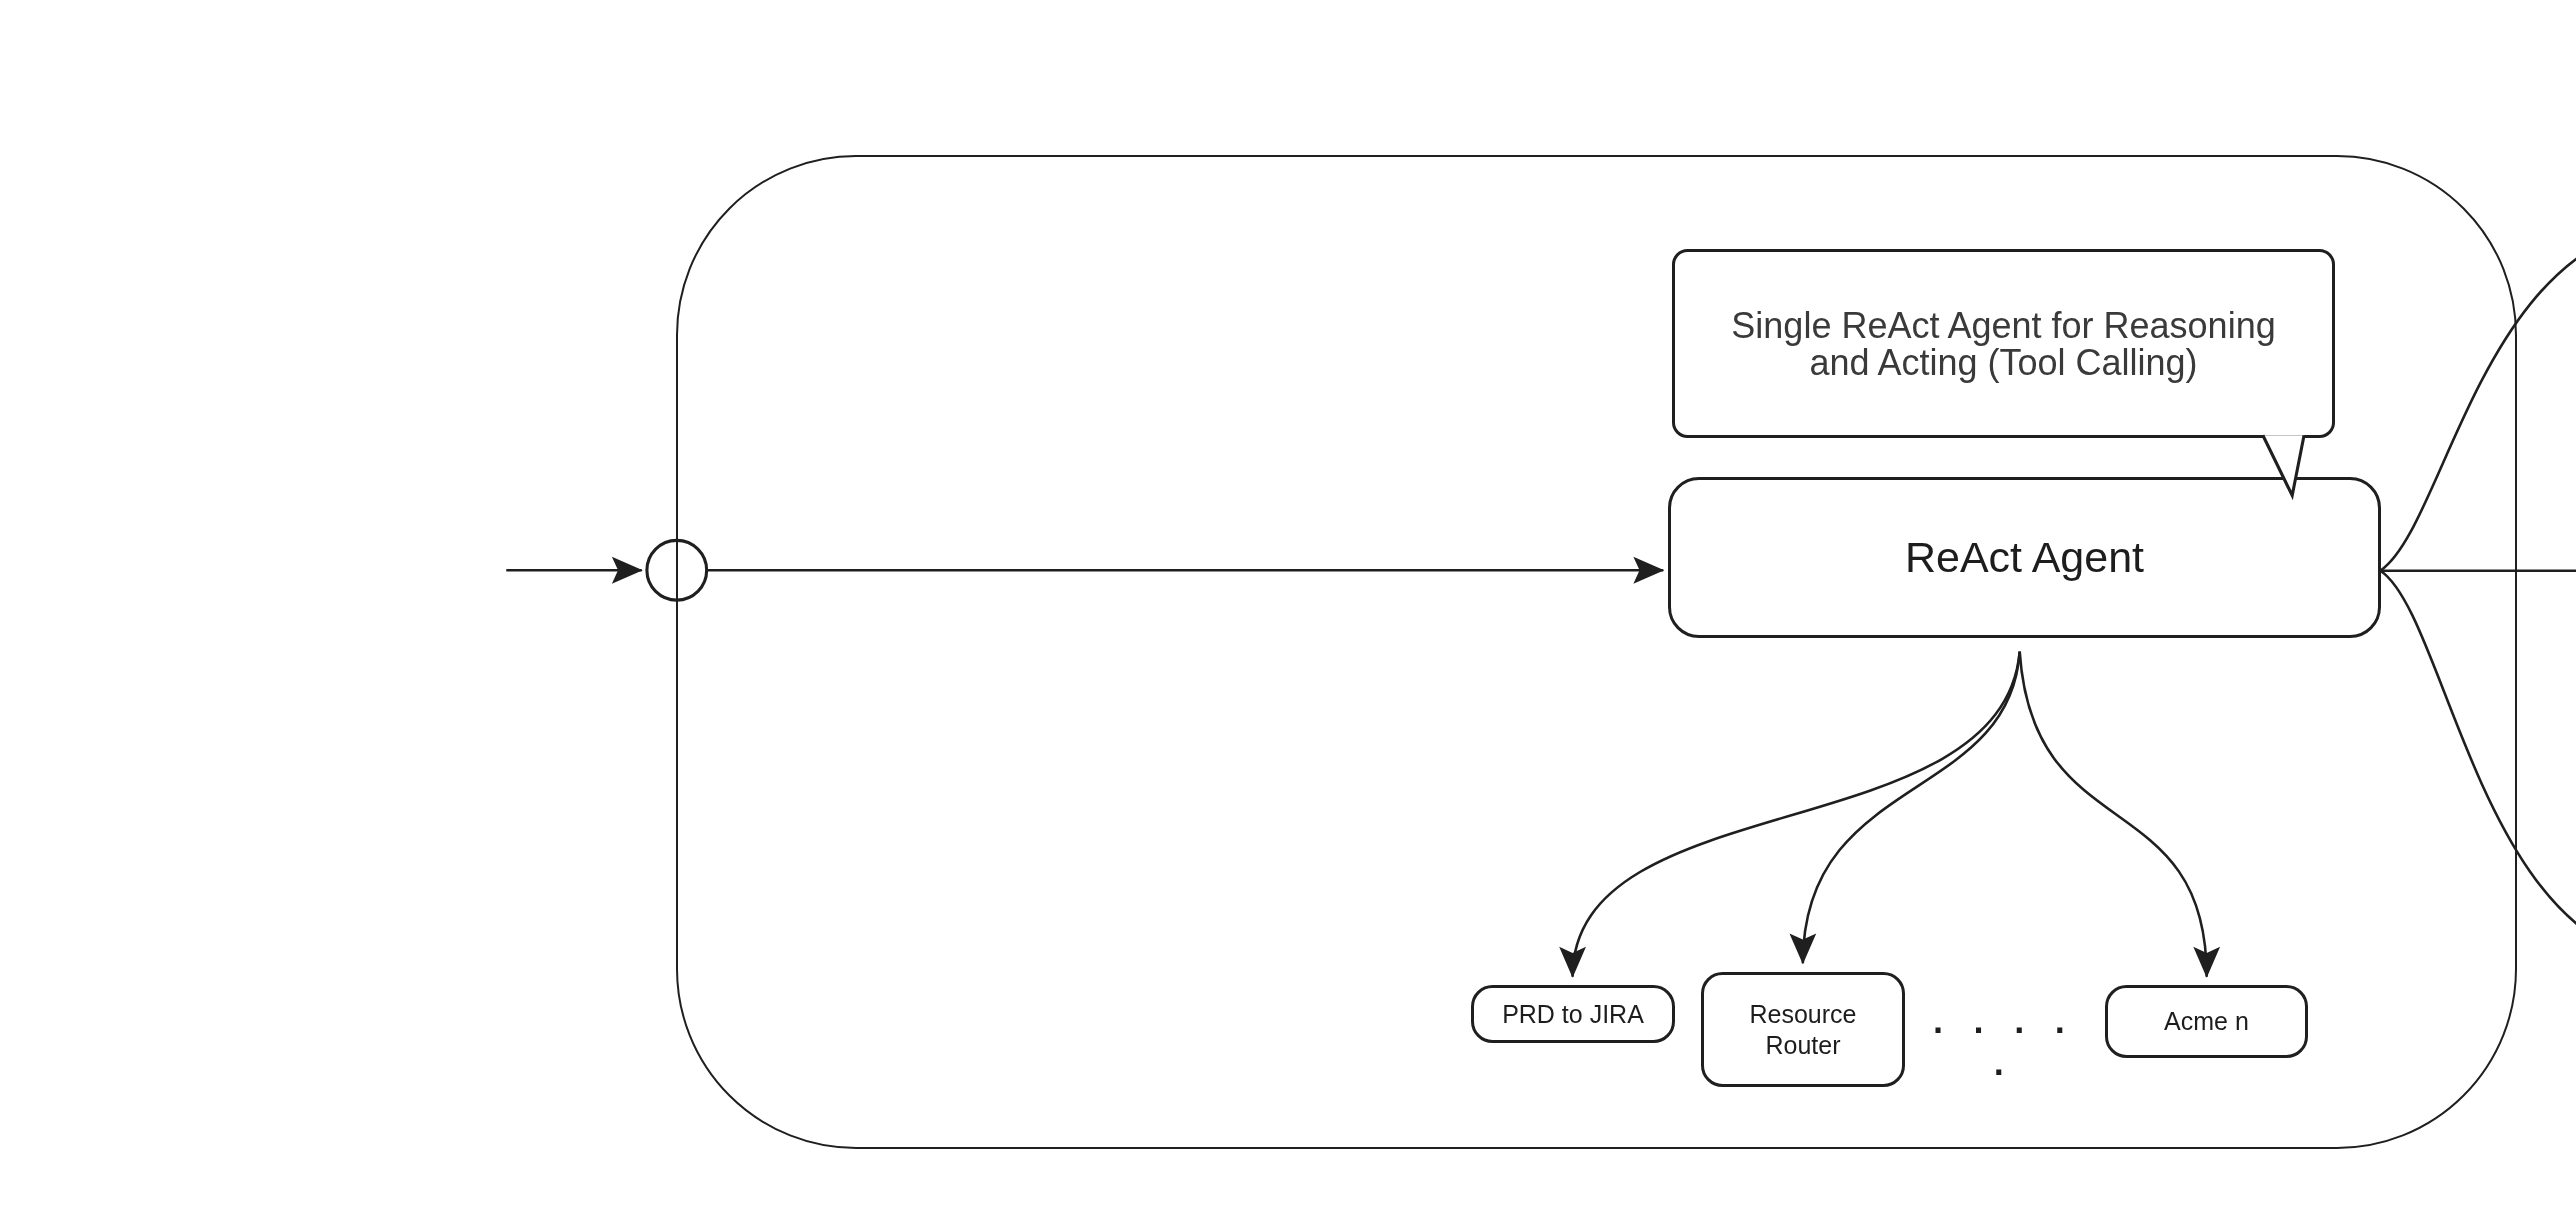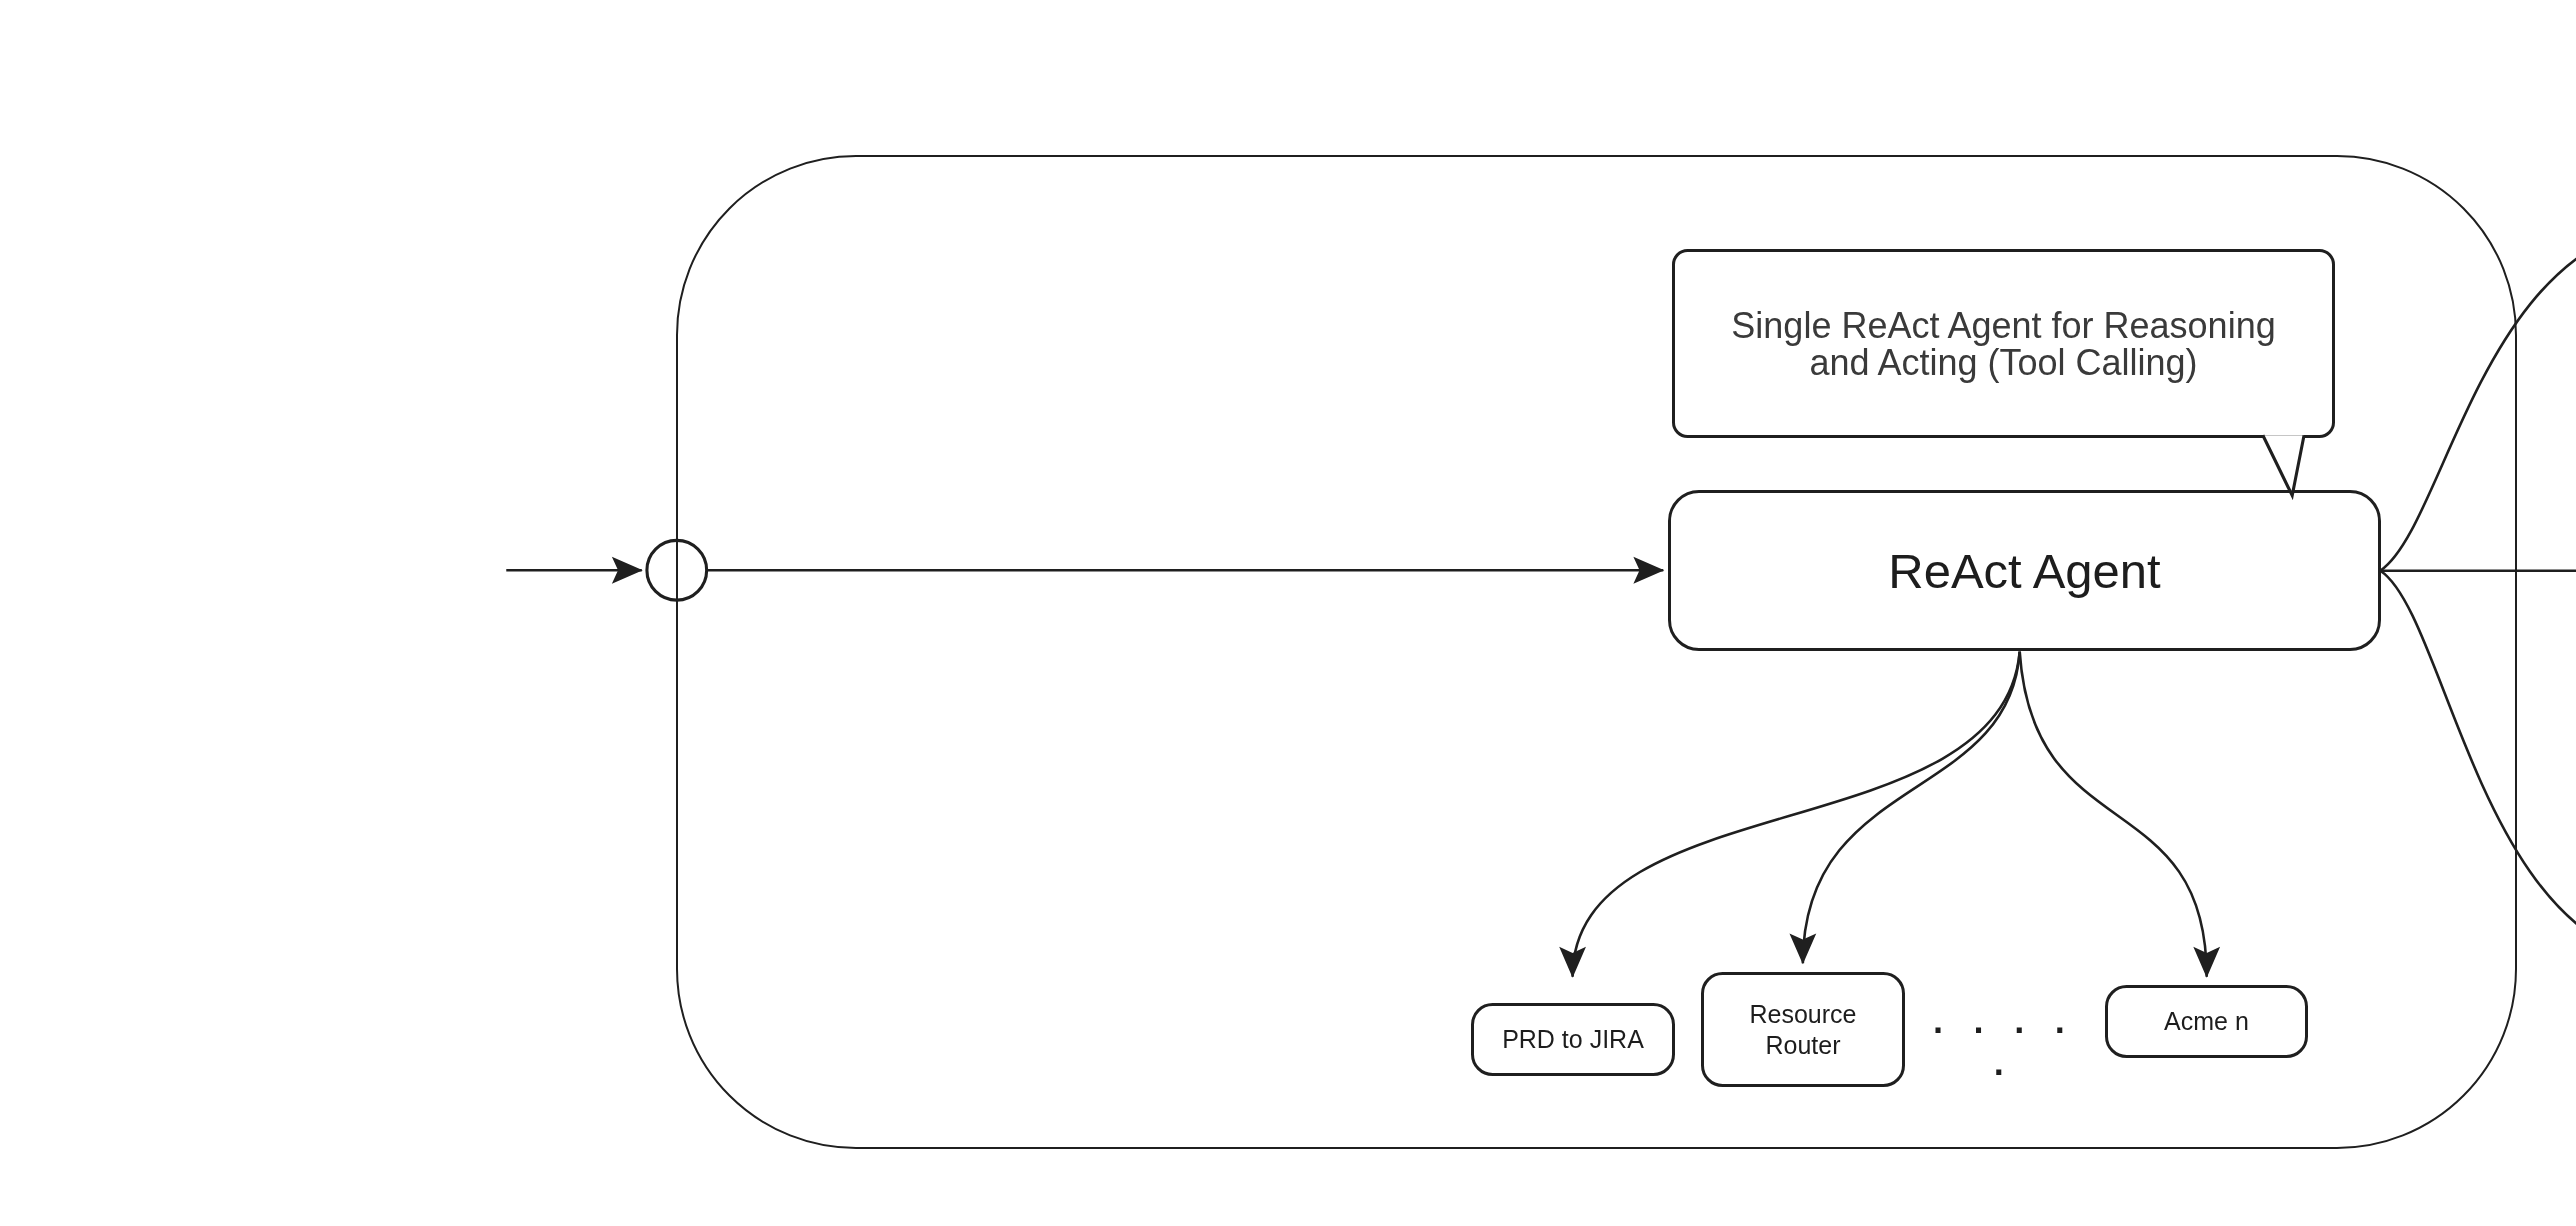--- a/index.html
+++ b/index.html
@@ -33,27 +33,27 @@
   .prompt-box{
     left:91px;top:429px;width:415px;height:282px;border-radius:72px;
     font-size:27px;line-height:42px;padding:0 14.4px;
   }
   .bubble{
     left:1672px;top:249px;width:663px;height:189px;border-radius:15.5px;
     border-width:3.1px;font-size:36px;line-height:37px;color:var(--bubble-text);
     padding:0 10.3px;
   }
   .react-box{
-    left:1668px;top:490px;width:713px;height:161px;border-radius:31px;
-    border-width:3.6px;font-size:49px;
+    left:1668px;top:477px;width:713px;height:161px;border-radius:31px;
+    border-width:3.6px;font-size:43px;
   }
   .tool{
     border-radius:21.6px;border-width:3.1px;font-size:25px;line-height:31px;padding:0 5.2px;
   }
-  .tool-prd{left:1471px;top:985px;width:204px;height:73px;margin-top:18px;}
+  .tool-prd{left:1471px;top:985px;width:204px;height:58px;}
   .tool-rr{left:1701px;top:972px;width:204px;height:115px;}
   .tool-n{left:2105px;top:985px;width:203px;height:73px;}
   .dots{
     left:1927px;top:1010px;width:155px;text-align:center;z-index:3;
     font-size:36px;letter-spacing:9.3px;color:var(--text);font-weight:700;
   }
 </style>
 </head>
 <body>
 

